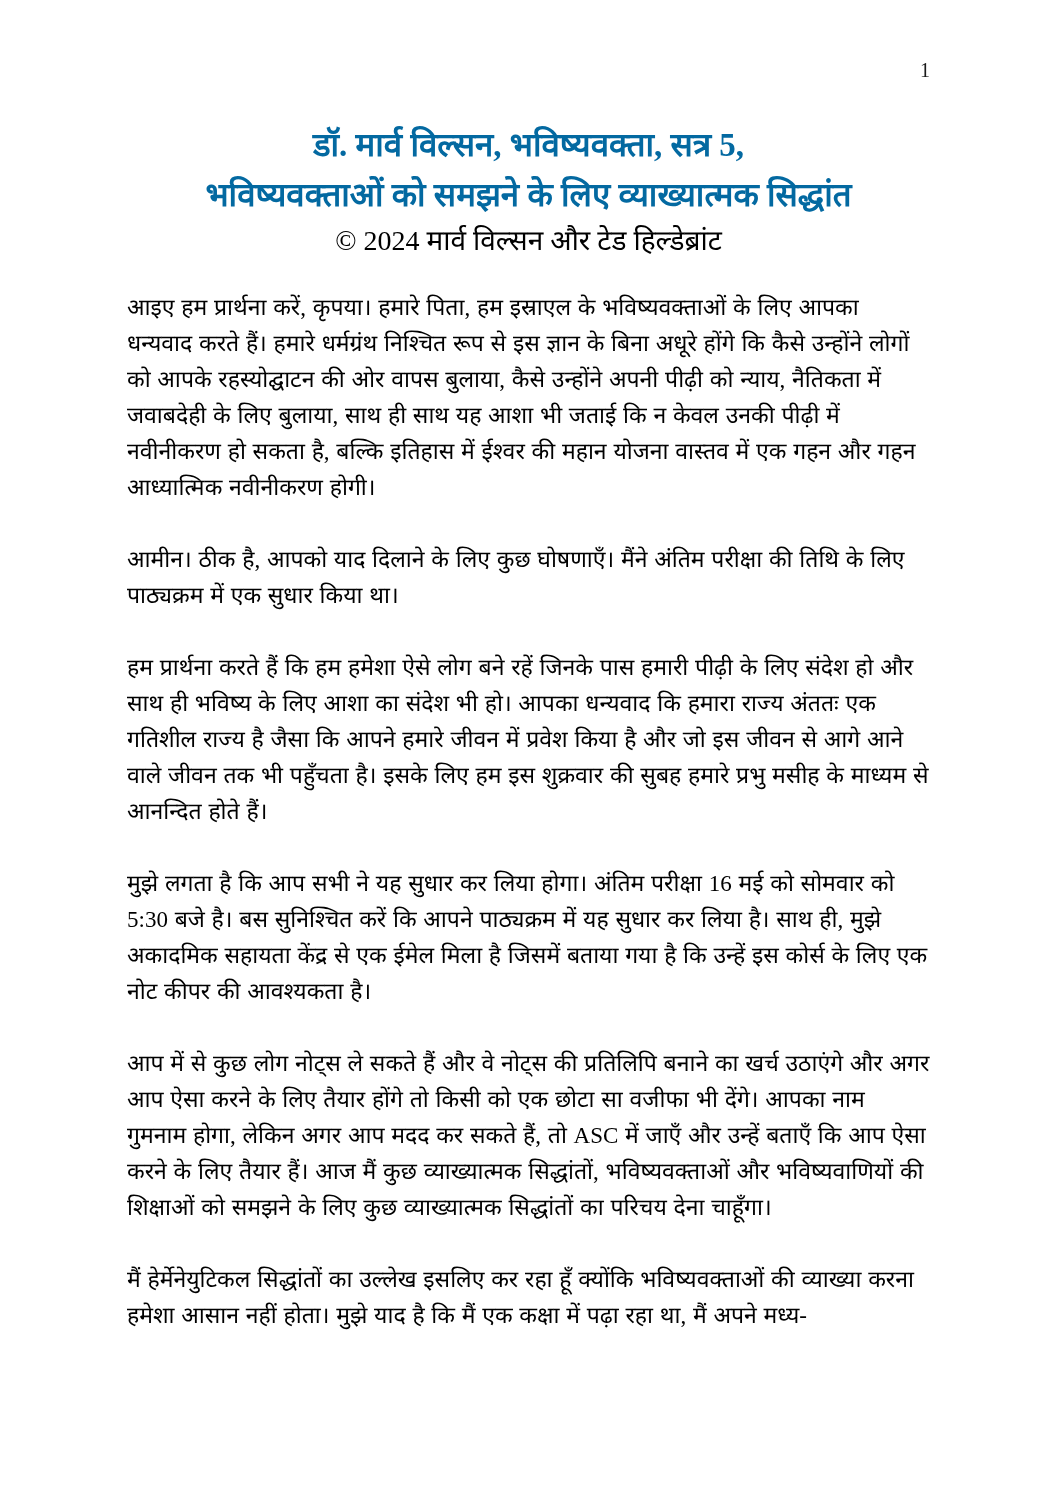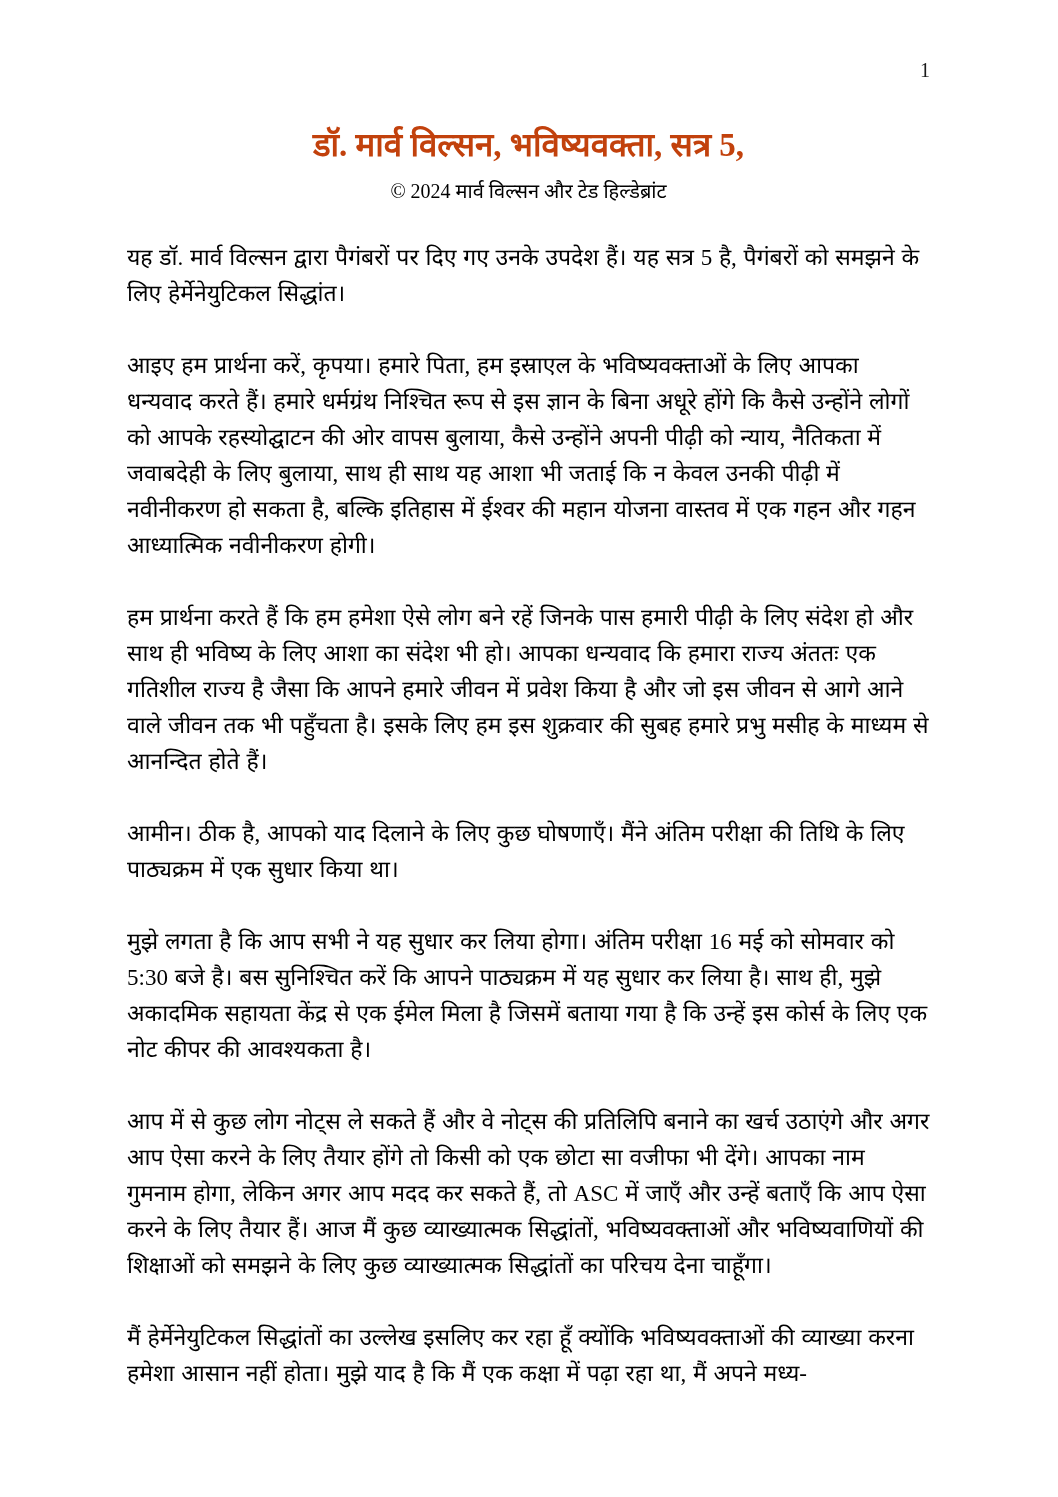--- a/index.html
+++ b/index.html
@@ -25,25 +25,25 @@
     line-height: 24px;
     margin-bottom: 38px;
     color: #1a1a1a;
   }
   .title {
     margin: 0;
     text-align: center;
     font-size: 33px;
     font-weight: bold;
     line-height: 50px;
-    color: #c2410c;
+    color: #0369a1;
   }
   .copyright {
     text-align: center;
-    font-size: 20px;
+    font-size: 28px;
     line-height: 30px;
     margin-top: 6px;
     margin-bottom: 34px;
   }
   .body-text p {
     margin: 0 0 36px 0;
     font-size: 23px;
     line-height: 36px;
     text-align: left;
     word-spacing: 1px;
@@ -51,27 +51,27 @@
 </style>
 </head>
 <body>
 
 <div class="page">
 
   <div class="page-number">1</div>
 
   <h1 class="title">
     <span>डॉ. मार्व विल्सन, भविष्यवक्ता, सत्र 5,</span><br>
+    <span>भविष्यवक्ताओं को समझने के लिए व्याख्यात्मक सिद्धांत</span>
   </h1>
 
   <div class="copyright">© 2024 मार्व विल्सन और टेड हिल्डेब्रांट</div>
 
   <div class="body-text">
-    <p>यह डॉ. मार्व विल्सन द्वारा पैगंबरों पर दिए गए उनके उपदेश हैं। यह सत्र 5 है, पैगंबरों को समझने के लिए हेर्मेनेयुटिकल सिद्धांत।</p>
     <p>आइए हम प्रार्थना करें, कृपया। हमारे पिता, हम इस्राएल के भविष्यवक्ताओं के लिए आपका धन्यवाद करते हैं। हमारे धर्मग्रंथ निश्चित रूप से इस ज्ञान के बिना अधूरे होंगे कि कैसे उन्होंने लोगों को आपके रहस्योद्घाटन की ओर वापस बुलाया, कैसे उन्होंने अपनी पीढ़ी को न्याय, नैतिकता में जवाबदेही के लिए बुलाया, साथ ही साथ यह आशा भी जताई कि न केवल उनकी पीढ़ी में नवीनीकरण हो सकता है, बल्कि इतिहास में ईश्वर की महान योजना वास्तव में एक गहन और गहन आध्यात्मिक नवीनीकरण होगी।</p>
+    <p>आमीन। ठीक है, आपको याद दिलाने के लिए कुछ घोषणाएँ। मैंने अंतिम परीक्षा की तिथि के लिए पाठ्यक्रम में एक सुधार किया था।</p>
     <p>हम प्रार्थना करते हैं कि हम हमेशा ऐसे लोग बने रहें जिनके पास हमारी पीढ़ी के लिए संदेश हो और साथ ही भविष्य के लिए आशा का संदेश भी हो। आपका धन्यवाद कि हमारा राज्य अंततः एक गतिशील राज्य है जैसा कि आपने हमारे जीवन में प्रवेश किया है और जो इस जीवन से आगे आने वाले जीवन तक भी पहुँचता है। इसके लिए हम इस शुक्रवार की सुबह हमारे प्रभु मसीह के माध्यम से आनन्दित होते हैं।</p>
-    <p>आमीन। ठीक है, आपको याद दिलाने के लिए कुछ घोषणाएँ। मैंने अंतिम परीक्षा की तिथि के लिए पाठ्यक्रम में एक सुधार किया था।</p>
     <p>मुझे लगता है कि आप सभी ने यह सुधार कर लिया होगा। अंतिम परीक्षा 16 मई को सोमवार को 5:30 बजे है। बस सुनिश्चित करें कि आपने पाठ्यक्रम में यह सुधार कर लिया है। साथ ही, मुझे अकादमिक सहायता केंद्र से एक ईमेल मिला है जिसमें बताया गया है कि उन्हें इस कोर्स के लिए एक नोट कीपर की आवश्यकता है।</p>
     <p>आप में से कुछ लोग नोट्स ले सकते हैं और वे नोट्स की प्रतिलिपि बनाने का खर्च उठाएंगे और अगर आप ऐसा करने के लिए तैयार होंगे तो किसी को एक छोटा सा वजीफा भी देंगे। आपका नाम गुमनाम होगा, लेकिन अगर आप मदद कर सकते हैं, तो ASC में जाएँ और उन्हें बताएँ कि आप ऐसा करने के लिए तैयार हैं। आज मैं कुछ व्याख्यात्मक सिद्धांतों, भविष्यवक्ताओं और भविष्यवाणियों की शिक्षाओं को समझने के लिए कुछ व्याख्यात्मक सिद्धांतों का परिचय देना चाहूँगा।</p>
     <p>मैं हेर्मेनेयुटिकल सिद्धांतों का उल्लेख इसलिए कर रहा हूँ क्योंकि भविष्यवक्ताओं की व्याख्या करना हमेशा आसान नहीं होता। मुझे याद है कि मैं एक कक्षा में पढ़ा रहा था, मैं अपने मध्य-</p>
   </div>
 
 </div>
 
 </body></html>

